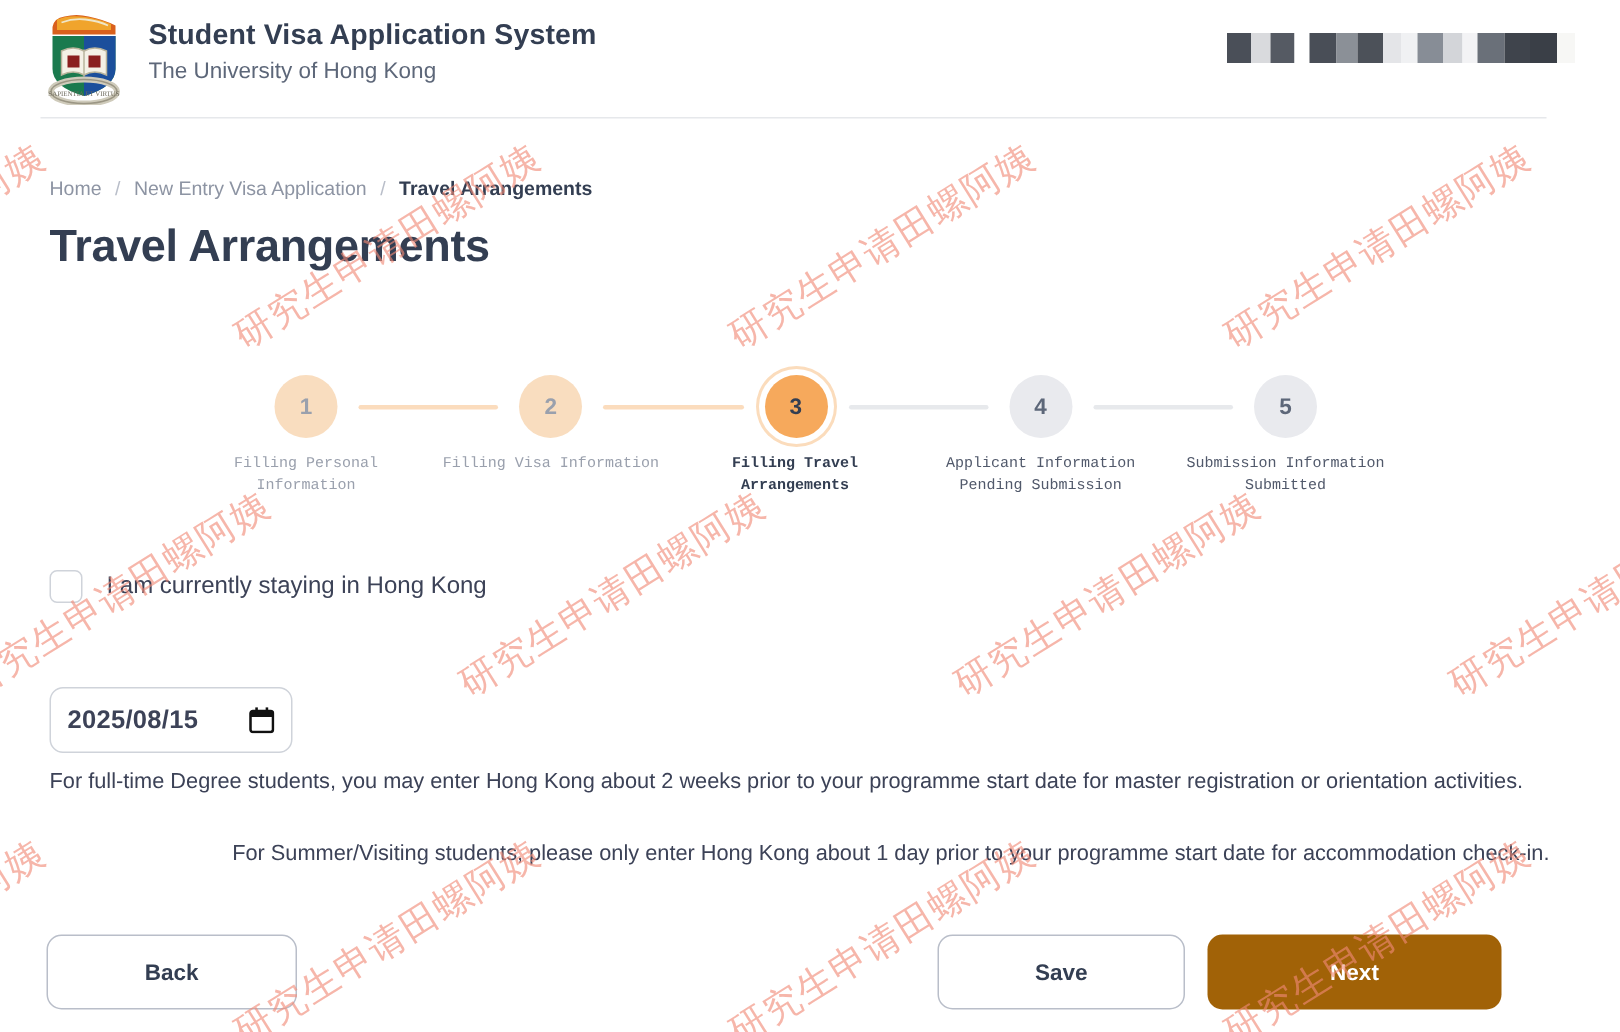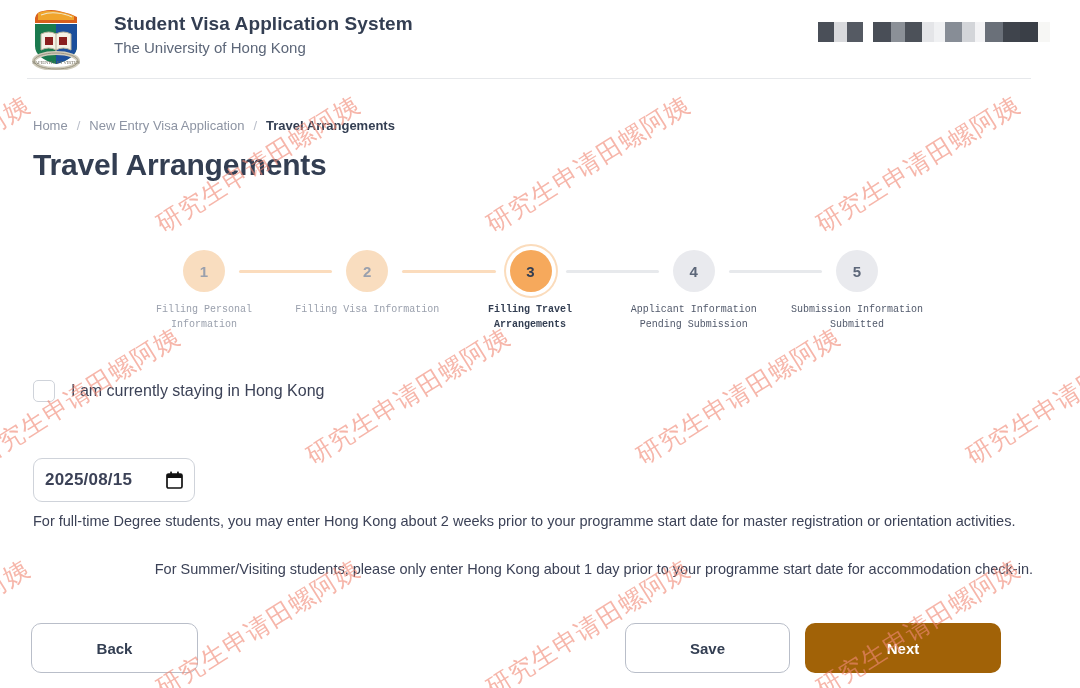--- a/index.html
+++ b/index.html
@@ -31,21 +31,21 @@
     transform-origin:left top;
     letter-spacing:1px;
   }
 
   
   .header{
     position:absolute; left:0; top:0; width:1080px; height:79px;
   }
   .brand{
     position:absolute; left:27px; top:8px;
-    display:flex; align-items:flex-start; gap:29px;
+    display:flex; align-items:flex-start; gap:14px;
   }
   .crest{ width:58px; height:62px; position:relative; flex:0 0 auto; }
   .brand-text{ padding-top:5px; }
   .brand-title{
     font-size:19px; font-weight:bold; color:#333e52;
     line-height:22px; letter-spacing:.1px;
   }
   .brand-sub{
     font-size:15px; color:#5d6779; line-height:22px; margin-top:2px;
   }

